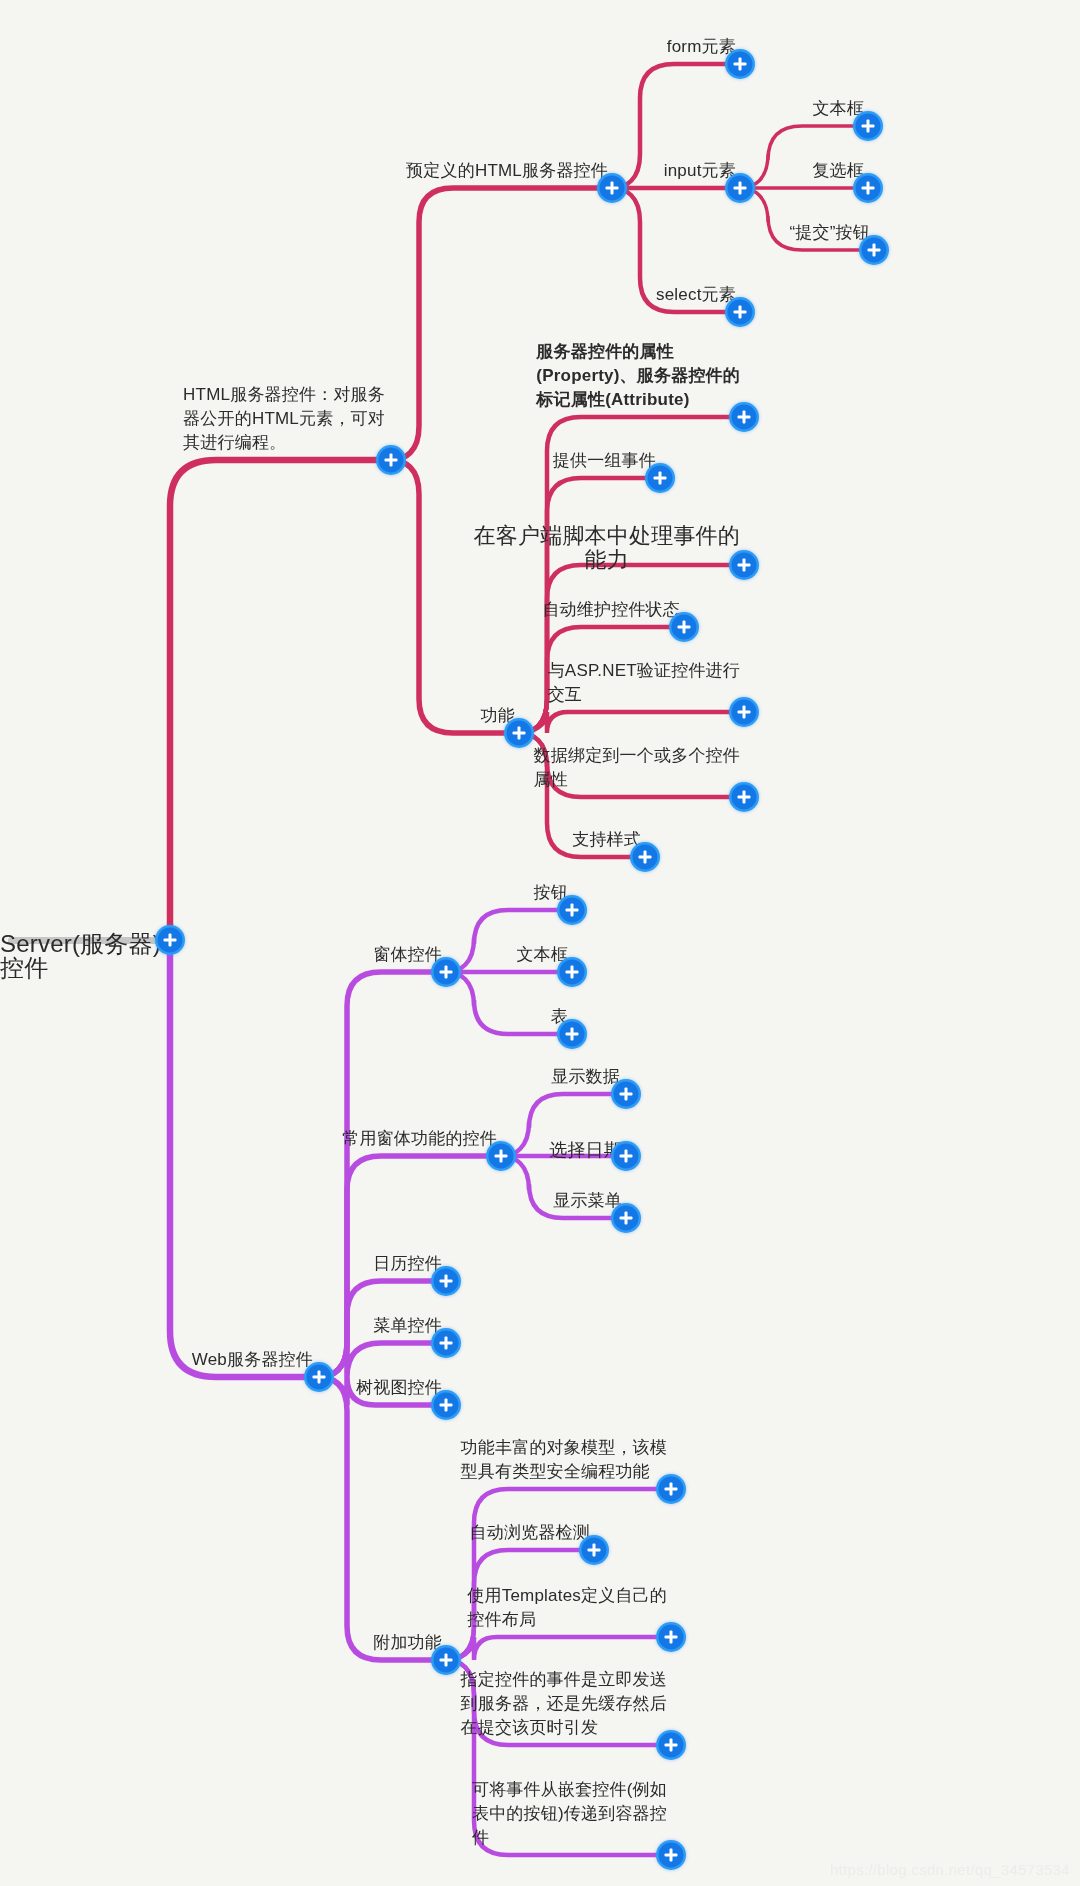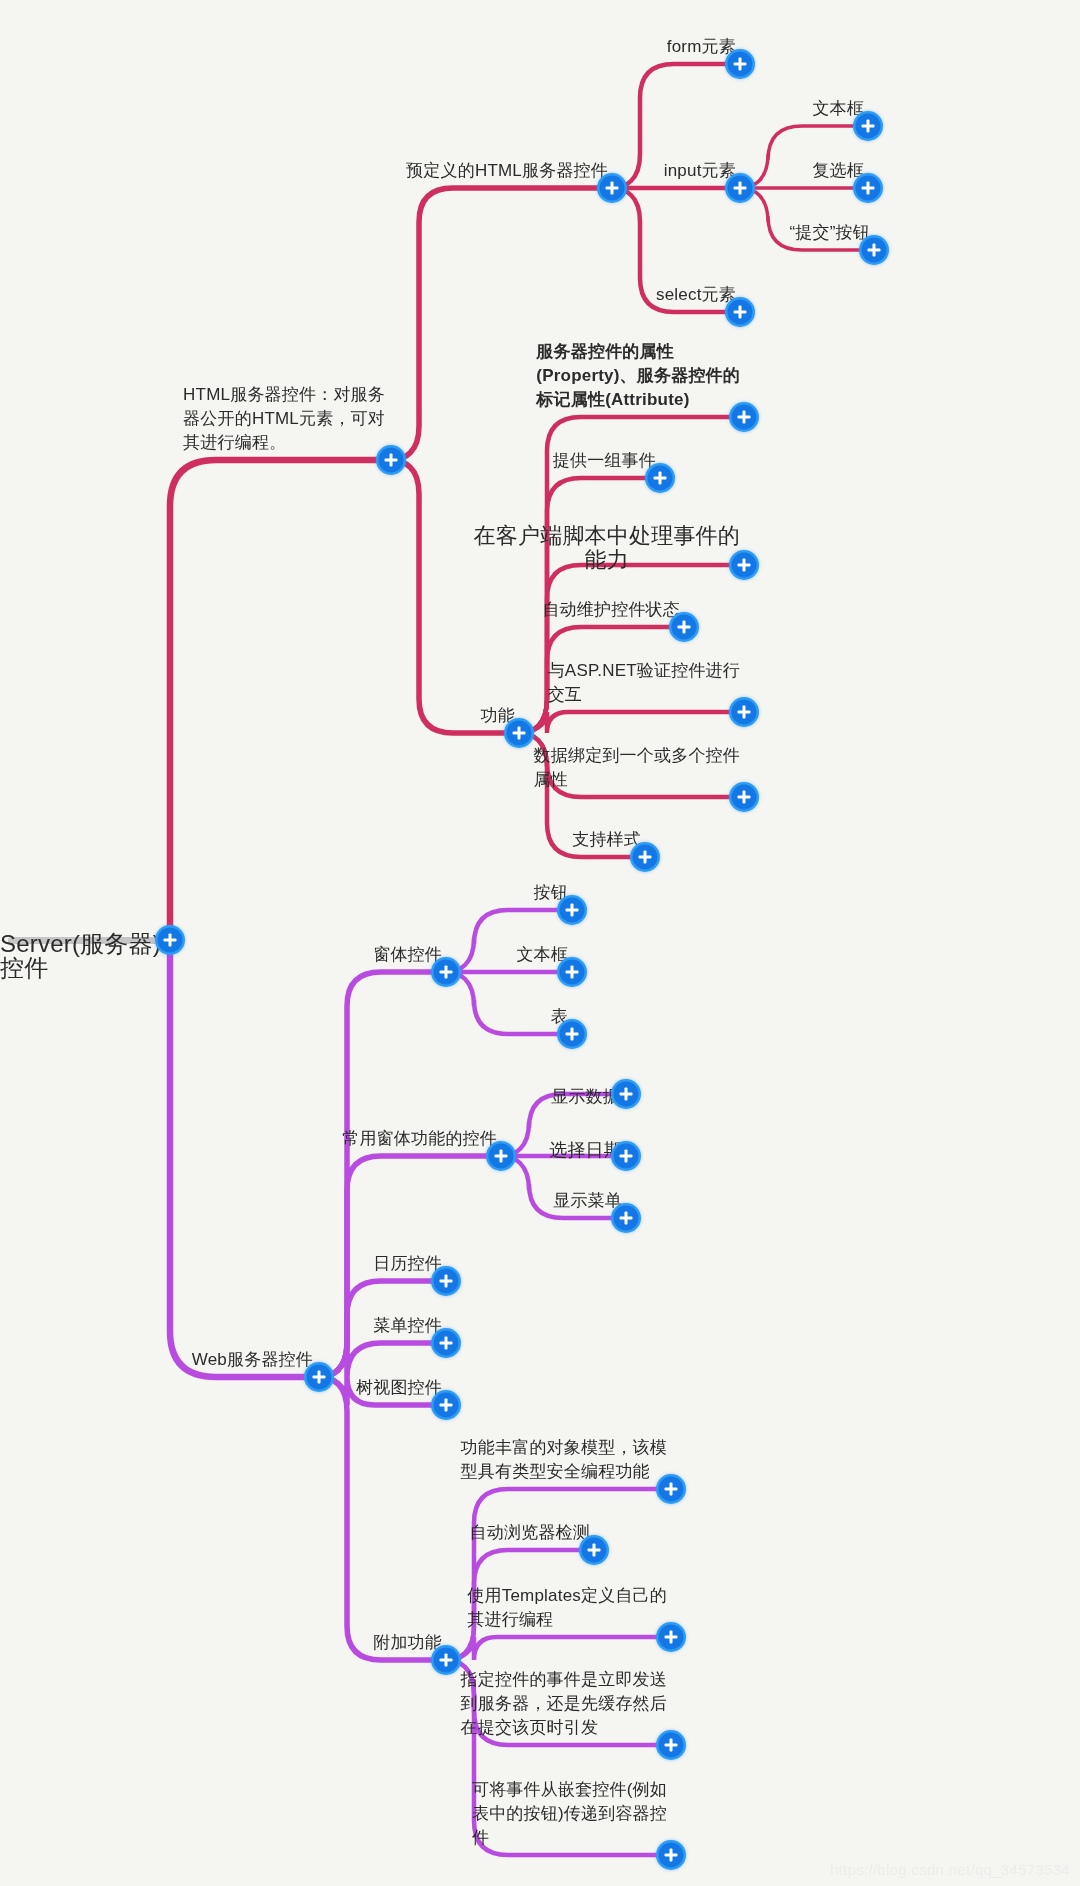--- a/index.html
+++ b/index.html
@@ -129,41 +129,41 @@
     <div class="node" style="font-size: 17px; left: auto; top: 943px; right: 638px; text-align: left;"><span class="lbl">窗体控件</span></div>
     <div class="plus" style="left: 446px; top: 972px;"></div>
     <div class="node" style="font-size: 17px; left: auto; top: 881px; right: 512px; text-align: left;"><span class="lbl">按钮</span></div>
     <div class="plus" style="left: 572px; top: 910px;"></div>
     <div class="node" style="font-size: 17px; left: auto; top: 943px; right: 512px; text-align: left;"><span class="lbl">文本框</span></div>
     <div class="plus" style="left: 572px; top: 972px;"></div>
     <div class="node" style="font-size: 17px; left: auto; top: 1005px; right: 512px; text-align: left;"><span class="lbl">表</span></div>
     <div class="plus" style="left: 572px; top: 1034px;"></div>
     <div class="node" style="font-size: 17px; left: auto; top: 1127px; right: 583px; text-align: left;"><span class="lbl">常用窗体功能的控件</span></div>
     <div class="plus" style="left: 501px; top: 1156px;"></div>
-    <div class="node" style="font-size: 17px; left: auto; top: 1065px; right: 460px; text-align: center; margin-top: 20px;"><span class="lbl">显示数据</span></div>
+    <div class="node" style="font-size: 17px; left: auto; top: 1065px; right: 460px; text-align: center;"><span class="lbl">显示数据</span></div>
     <div class="plus" style="left: 626px; top: 1094px;"></div>
     <div class="node" style="font-size: 18px; left: auto; top: 1127px; right: 458px; text-align: left; margin-top: 11px;"><span class="lbl">选择日期</span></div>
     <div class="plus" style="left: 626px; top: 1156px;"></div>
     <div class="node" style="font-size: 17px; left: auto; top: 1189px; right: 458px; text-align: left;"><span class="lbl">显示菜单</span></div>
     <div class="plus" style="left: 626px; top: 1218px;"></div>
     <div class="node" style="font-size: 17px; left: auto; top: 1252px; right: 638px; text-align: left;"><span class="lbl">日历控件</span></div>
     <div class="plus" style="left: 446px; top: 1281px;"></div>
     <div class="node" style="font-size: 17px; left: auto; top: 1314px; right: 638px; text-align: left;"><span class="lbl">菜单控件</span></div>
     <div class="plus" style="left: 446px; top: 1343px;"></div>
     <div class="node" style="font-size: 17px; left: auto; top: 1376px; right: 638px; text-align: left;"><span class="lbl">树视图控件</span></div>
     <div class="plus" style="left: 446px; top: 1405px;"></div>
     <div class="node" style="font-size: 17px; left: auto; top: 1631px; right: 638px; text-align: left; margin-left: 19px;"><span class="lbl">附加功能</span></div>
     <div class="plus" style="left: 446px; top: 1660px;"></div>
     <div class="node" style="font-size: 17px; left: auto; top: 1436px; right: 413px; text-align: left;"><span class="lbl">功能丰富的对象模型，该模
 型具有类型安全编程功能</span></div>
     <div class="plus" style="left: 671px; top: 1489px;"></div>
     <div class="node" style="font-size: 17px; left: auto; top: 1521px; right: 490px; text-align: left;"><span class="lbl">自动浏览器检测</span></div>
     <div class="plus" style="left: 594px; top: 1550px;"></div>
     <div class="node" style="font-size: 17px; left: auto; top: 1584px; right: 413px; text-align: left;"><span class="lbl">使用Templates定义自己的
-其进行编程</span></div>
+控件布局</span></div>
     <div class="plus" style="left: 671px; top: 1637px;"></div>
     <div class="node" style="font-size: 17px; left: auto; top: 1668px; right: 413px; text-align: left;"><span class="lbl">指定控件的事件是立即发送
 到服务器，还是先缓存然后
 在提交该页时引发</span></div>
     <div class="plus" style="left: 671px; top: 1745px;"></div>
     <div class="node" style="font-size: 17px; left: auto; top: 1778px; right: 413px; text-align: left;"><span class="lbl">可将事件从嵌套控件(例如
 表中的按钮)传递到容器控
 件</span></div>
     <div class="plus" style="left: 671px; top: 1855px;"></div>
     <div class="plus" style="left: 170px; top: 940px;"></div>

